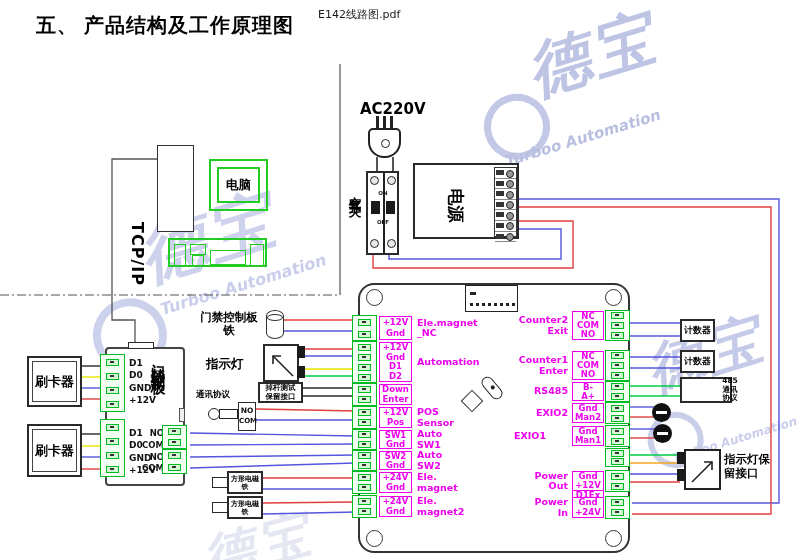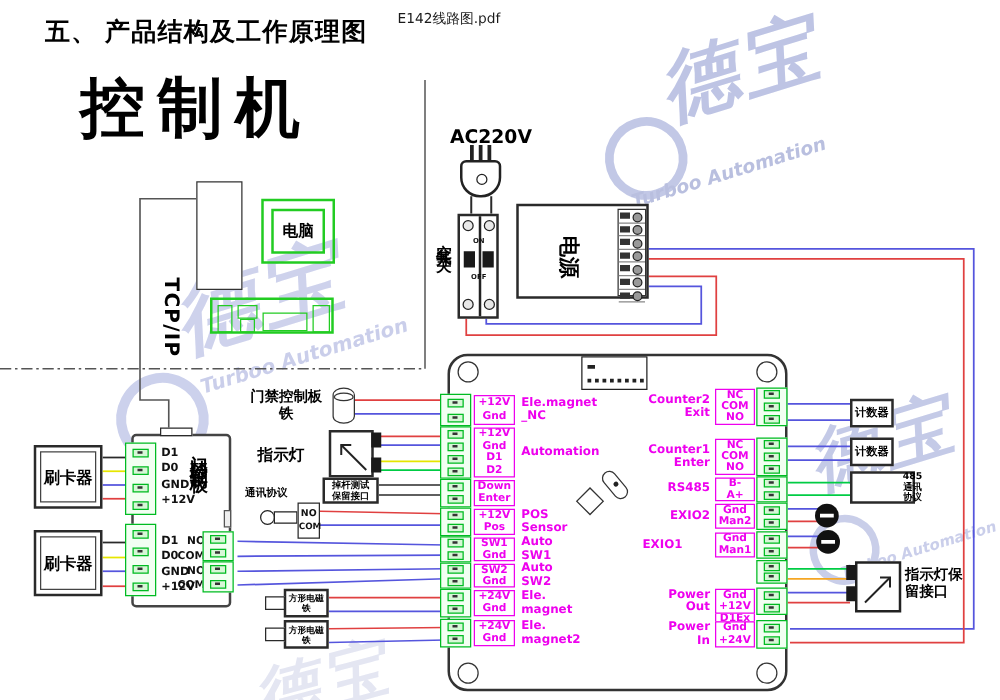--- a/index.html
+++ b/index.html
@@ -128,21 +128,20 @@
     <line x1="630" y1="438" x2="659" y2="438" stroke="#e04040" stroke-width="1.4"></line>
 
     <line x1="630" y1="455" x2="680" y2="455" stroke="#00cc44" stroke-width="1.4"></line>
     <line x1="630" y1="463" x2="680" y2="463" stroke="#f5a623" stroke-width="1.4"></line>
     <line x1="630" y1="474" x2="680" y2="474" stroke="#5555dd" stroke-width="1.4"></line>
     <line x1="630" y1="482" x2="680" y2="482" stroke="#e04040" stroke-width="1.4"></line>
   </svg>
 
   <div class="abs doc-title z3">五、 产品结构及工作原理图</div>
   <div class="abs filename z3">E142线路图.pdf</div>
-  <div class="abs big-title z3">控制机</div>
 
   <div class="abs obox thin z2" style="left:157px;top:145px;width:37px;height:87px;border-color:#333;"></div>
   <div class="abs z2" style="left:209px;top:159px;width:59px;height:52px;border:2.4px solid #22cc22;box-sizing:border-box;">
     <div class="abs center" style="left:6px;top:6px;right:6px;bottom:6px;border:2px solid #22cc22;">
       <span class="cn" style="font-size:12.5px;">电脑</span>
     </div>
   </div>
   <div class="abs z2" style="left:168px;top:238px;width:99px;height:29px;border:2px solid #22cc22;box-sizing:border-box;">
     <div class="abs" style="left:4px;top:4px;width:10px;height:20px;border:1.5px solid #22cc22;"></div>
     <div class="abs" style="left:20px;top:4px;width:14px;height:9px;border:1.5px solid #22cc22;"></div>

